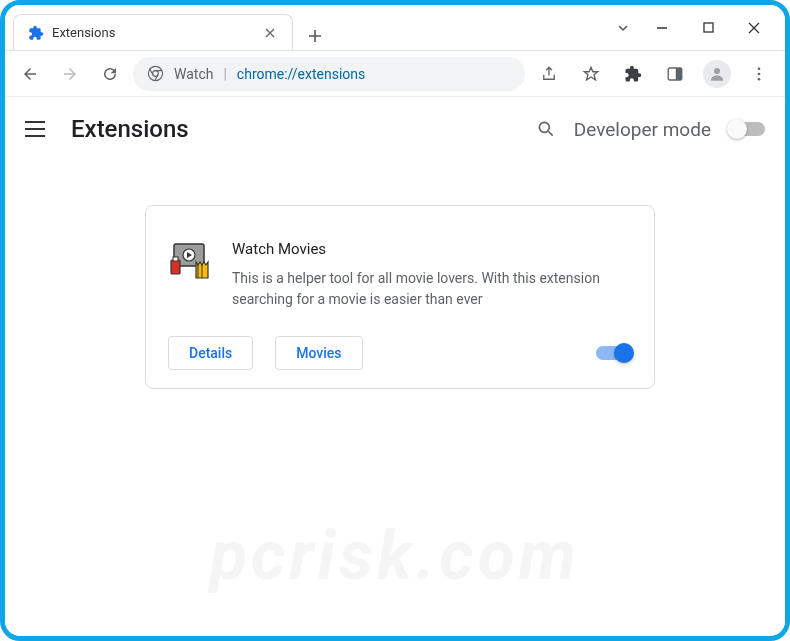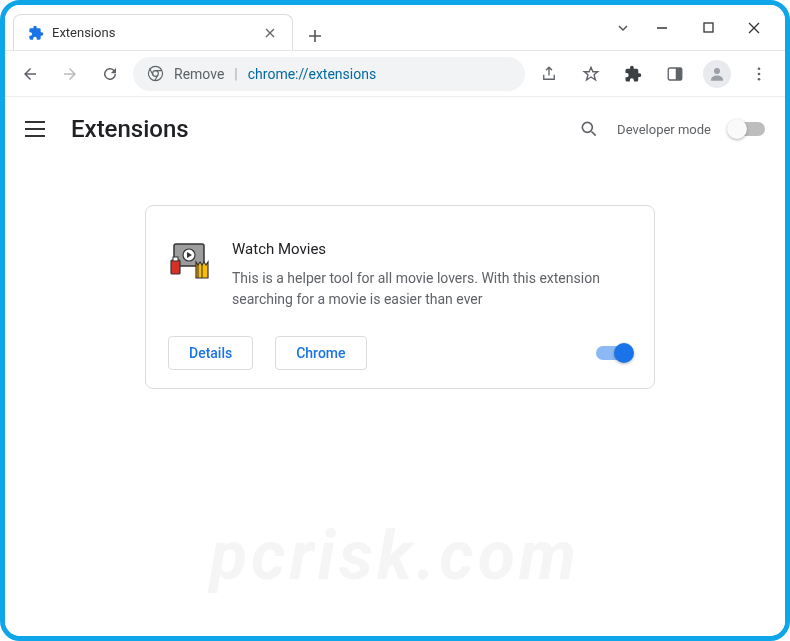--- a/index.html
+++ b/index.html
@@ -31,21 +31,21 @@
   .tb-icon { width: 36px; height: 36px; display: flex; align-items: center; justify-content: center; cursor: pointer; color: #5f6368; }
   .avatar-circle { width: 28px; height: 28px; border-radius: 50%; background: #e8eaed; display: flex; align-items: center; justify-content: center; }
 
   .page { padding: 0; height: calc(100% - 92px); position: relative; background: #fff; }
   .ext-header { display: flex; align-items: center; height: 64px; padding: 0 20px; gap: 22px; }
   .hamburger { width: 24px; height: 24px; display: flex; flex-direction: column; justify-content: center; gap: 5px; cursor: pointer; }
   .hamburger span { height: 2px; background: #333; width: 20px; }
   .ext-title { font-size: 24px; font-weight: 500; color: #202124; }
 
   .ext-header-right { margin-left: auto; display: flex; align-items: center; gap: 18px; color: #5f6368; }
-  .dev-mode { font-size: 13px; color: #5f6368; }
+  .dev-mode { font-size: 19px; color: #5f6368; }
   .toggle-off { width: 36px; height: 14px; background: #bdbdbd; border-radius: 7px; position: relative; cursor: pointer; }
   .toggle-off::after { content: ''; position: absolute; left: -2px; top: -3px; width: 20px; height: 20px; background: #fafafa; border-radius: 50%; box-shadow: 0 1px 3px rgba(0,0,0,.3); }
 
   .ext-cards { padding: 44px 140px 0; }
   .ext-card { width: 510px; border: 1px solid #dadce0; border-radius: 8px; background: #fff; padding: 34px 22px 18px; }
   .card-top { display: flex; gap: 20px; }
   .ext-icon { width: 44px; height: 44px; flex-shrink: 0; }
   .ext-info { flex: 1; }
   .ext-name { font-size: 15px; color: #202124; font-weight: 400; margin-bottom: 10px; }
   .ext-desc { font-size: 14px; color: #5f6368; line-height: 1.5; }
@@ -128,21 +128,21 @@
     </div>
 
     <div class="omnibox">
       <span>
         <svg width="17" height="17" viewBox="0 0 24 24">
             <circle cx="12" cy="12" r="10" fill="none" stroke="#5f6368" stroke-width="1.6"></circle>
             <circle cx="12" cy="12" r="4" fill="none" stroke="#5f6368" stroke-width="1.6"></circle>
             <path fill="none" stroke="#5f6368" stroke-width="1.6" d="M12 8h9M8.5 14 3.5 5M15.5 14 11 22"></path>
           </svg>
       </span>
-      <span class="chrome-label">Remove</span>
+      <span class="chrome-label">Watch</span>
       <span class="divider">|</span>
       <span class="url-path">chrome://extensions</span>
     </div>
 
     <div class="tb-icon">
       <svg width="18" height="18" viewBox="0 0 24 24">
           <path fill="none" stroke="#5f6368" stroke-width="1.8" d="M12 3v11M8 7l4-4 4 4M5 13v6h14v-6"></path>
         </svg>
     </div>
     <div class="tb-icon">
@@ -213,21 +213,21 @@
               <path stroke="#333" stroke-width="1" d="M30 24v14M34 24v14"></path>
             </svg>
           </div>
           <div class="ext-info">
             <div class="ext-name">Watch Movies</div>
             <div class="ext-desc">This is a helper tool for all movie lovers. With this extension searching for a movie is easier than ever</div>
           </div>
         </div>
         <div class="card-bottom">
           <button class="card-btn">Details</button>
-          <button class="card-btn">Chrome</button>
+          <button class="card-btn">Movies</button>
           <div class="toggle-on"></div>
         </div>
       </div>
     </div>
 
     <div class="watermark">pcrisk.com</div>
 
   </div>
 
 </div>

